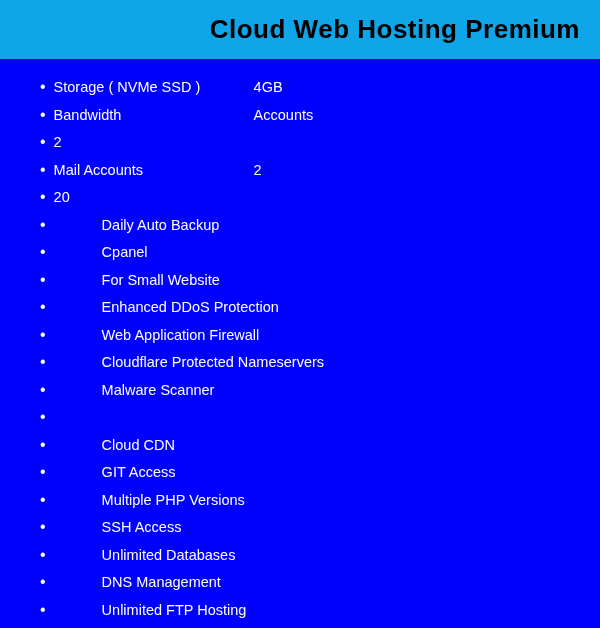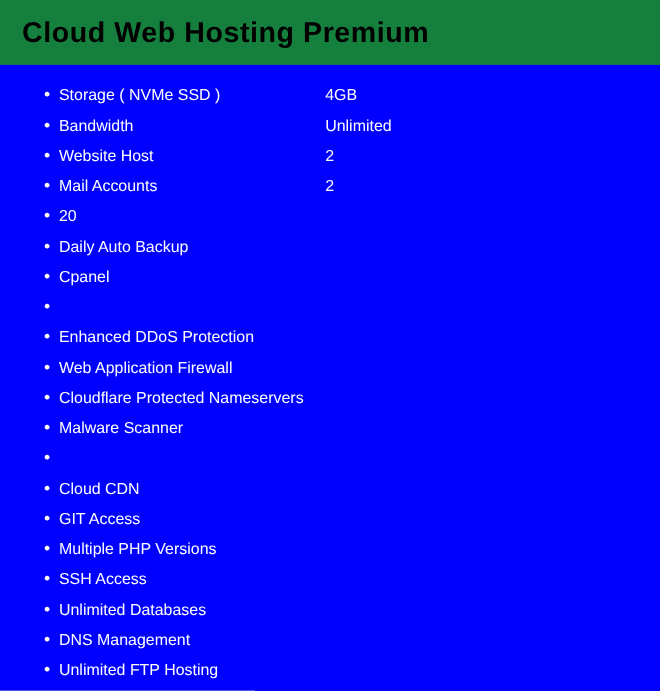--- a/index.html
+++ b/index.html
@@ -17,23 +17,23 @@
 
     .container {
       width: 600px;
       height: 628px;
       background-color: #0000ff;
       display: flex;
       flex-direction: column;
     }
 
     .header {
-      background-color: #15803d;
+      background-color: #0ea5e9;
       padding: 14px 20px;
-      text-align: left;
+      text-align: right;
     }
 
     .header-title {
       font-size: 26px;
       font-weight: 900;
       color: #000000;
       letter-spacing: 0.5px;
     }
 
     .content {
@@ -55,26 +55,26 @@
 
     .bullet {
       color: #ffffff;
       margin-right: 8px;
       font-size: 16px;
       flex-shrink: 0;
     }
 
     .feature-text {
       flex: 1;
+      margin-left: 48px;
     }
 
     .inline-row {
       display: flex;
       width: 100%;
-      gap: 42px;
     }
 
     .label-part {
       min-width: 200px;
     }
 
     .value-part {
       flex: 1;
     }
   </style>
@@ -91,27 +91,26 @@
           <span class="bullet">•</span>
           <span class="inline-row">
             <span class="label-part">Storage ( NVMe SSD )</span>
             <span class="value-part">4GB</span>
           </span>
         </li>
         <li>
           <span class="bullet">•</span>
           <span class="inline-row">
             <span class="label-part">Bandwidth</span>
-            <span class="value-part">Unlimited</span>
+            <span class="value-part">Accounts</span>
           </span>
         </li>
         <li>
           <span class="bullet">•</span>
           <span class="inline-row">
-            <span class="label-part">Website Host</span>
             <span class="value-part">2</span>
           </span>
         </li>
         <li>
           <span class="bullet">•</span>
           <span class="inline-row">
             <span class="label-part">Mail Accounts</span>
             <span class="value-part">2</span>
           </span>
         </li>
@@ -124,20 +123,21 @@
         <li>
           <span class="bullet">•</span>
           <span class="feature-text">Daily Auto Backup</span>
         </li>
         <li>
           <span class="bullet">•</span>
           <span class="feature-text">Cpanel</span>
         </li>
         <li>
           <span class="bullet">•</span>
+          <span class="feature-text">For Small Website</span>
         </li>
         <li>
           <span class="bullet">•</span>
           <span class="feature-text">Enhanced DDoS Protection</span>
         </li>
         <li>
           <span class="bullet">•</span>
           <span class="feature-text">Web Application Firewall</span>
         </li>
         <li>

